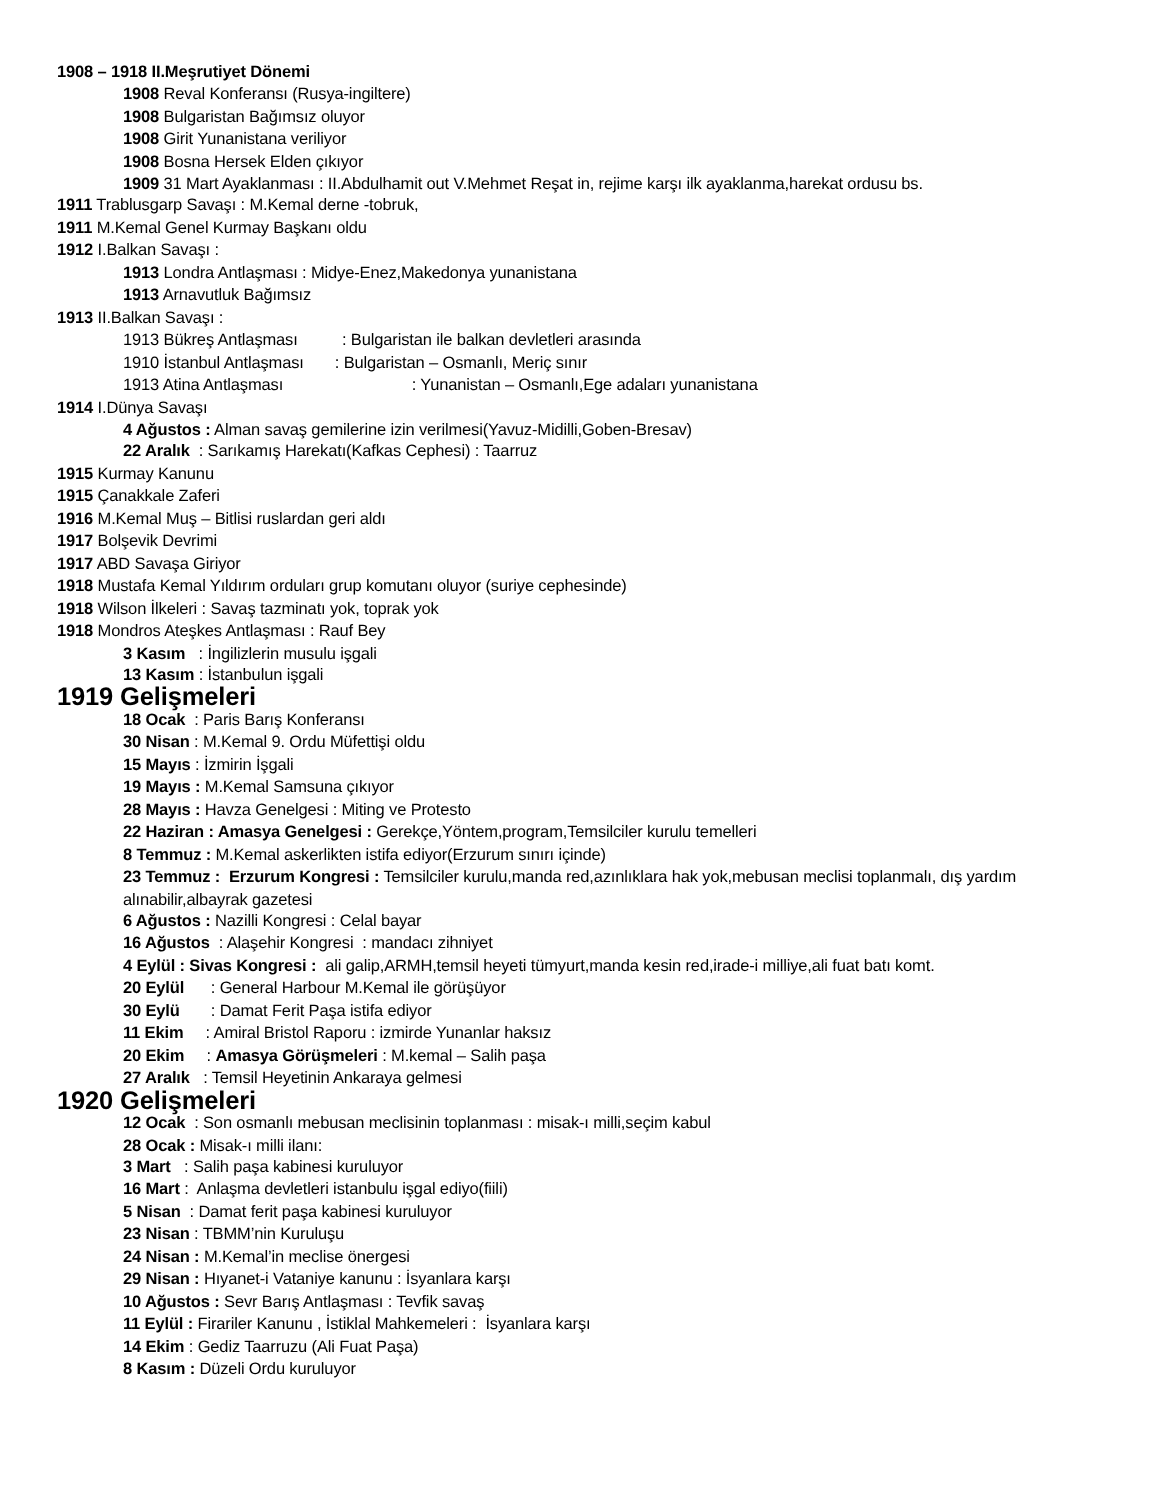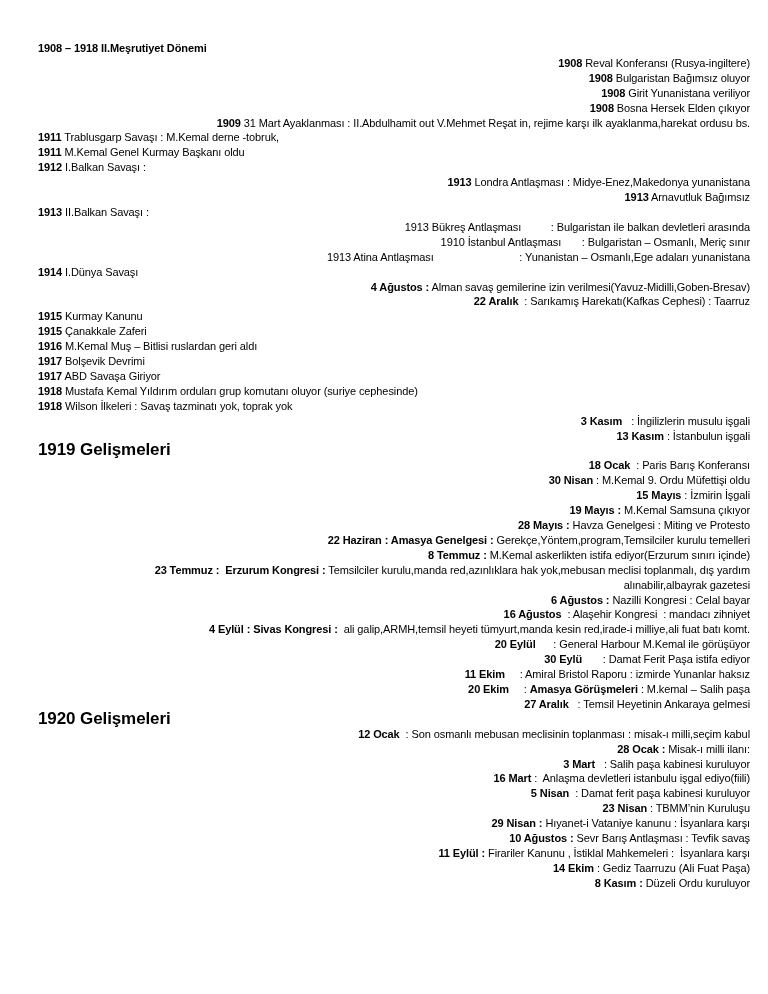--- a/index.html
+++ b/index.html
@@ -21,21 +21,20 @@
     font-size: 11px;
     line-height: 14.9px;
     letter-spacing: -0.1px;
     color: #000000;
   }
   .line {
     white-space: pre;
   }
   .indent-1 {
     padding-left: 44px;
-    text-align: right;
   }
   .hdr {
     font-size: 17px;
     font-weight: 700;
   }
   .seg-b {
     font-weight: 700;
     margin-top: 29px;
   }
   .seg-r {
@@ -65,20 +64,21 @@
       <div class="line"><span class="seg-b">1914</span><span class="seg-r"> I.Dünya Savaşı</span></div>
       <div class="line indent-1"><span class="seg-b">4 Ağustos :</span><span class="seg-r"> Alman savaş gemilerine izin verilmesi(Yavuz-Midilli,Goben-Bresav)</span></div>
       <div class="line indent-1"><span class="seg-b">22 Aralık</span><span class="seg-r">  : Sarıkamış Harekatı(Kafkas Cephesi) : Taarruz</span></div>
       <div class="line"><span class="seg-b">1915</span><span class="seg-r"> Kurmay Kanunu</span></div>
       <div class="line"><span class="seg-b">1915</span><span class="seg-r"> Çanakkale Zaferi</span></div>
       <div class="line"><span class="seg-b">1916</span><span class="seg-r"> M.Kemal Muş – Bitlisi ruslardan geri aldı</span></div>
       <div class="line"><span class="seg-b">1917</span><span class="seg-r"> Bolşevik Devrimi</span></div>
       <div class="line"><span class="seg-b">1917</span><span class="seg-r"> ABD Savaşa Giriyor</span></div>
       <div class="line"><span class="seg-b">1918</span><span class="seg-r"> Mustafa Kemal Yıldırım orduları grup komutanı oluyor (suriye cephesinde)</span></div>
       <div class="line"><span class="seg-b">1918</span><span class="seg-r"> Wilson İlkeleri : Savaş tazminatı yok, toprak yok</span></div>
+      <div class="line"><span class="seg-b">1918</span><span class="seg-r"> Mondros Ateşkes Antlaşması : Rauf Bey</span></div>
       <div class="line indent-1"><span class="seg-b">3 Kasım</span><span class="seg-r">   : İngilizlerin musulu işgali</span></div>
       <div class="line indent-1"><span class="seg-b">13 Kasım</span><span class="seg-r"> : İstanbulun işgali</span></div>
       <div class="line hdr"><span class="seg-b">1919 Gelişmeleri</span></div>
       <div class="line indent-1"><span class="seg-b">18 Ocak</span><span class="seg-r">  : Paris Barış Konferansı</span></div>
       <div class="line indent-1"><span class="seg-b">30 Nisan</span><span class="seg-r"> : M.Kemal 9. Ordu Müfettişi oldu</span></div>
       <div class="line indent-1"><span class="seg-b">15 Mayıs</span><span class="seg-r"> : İzmirin İşgali</span></div>
       <div class="line indent-1"><span class="seg-b">19 Mayıs :</span><span class="seg-r"> M.Kemal Samsuna çıkıyor</span></div>
       <div class="line indent-1"><span class="seg-b">28 Mayıs :</span><span class="seg-r"> Havza Genelgesi : Miting ve Protesto</span></div>
       <div class="line indent-1"><span class="seg-b">22 Haziran : Amasya Genelgesi :</span><span class="seg-r"> Gerekçe,Yöntem,program,Temsilciler kurulu temelleri</span></div>
       <div class="line indent-1"><span class="seg-b">8 Temmuz :</span><span class="seg-r"> M.Kemal askerlikten istifa ediyor(Erzurum sınırı içinde)</span></div>
@@ -92,19 +92,20 @@
       <div class="line indent-1"><span class="seg-b">11 Ekim</span><span class="seg-r">     : Amiral Bristol Raporu : izmirde Yunanlar haksız</span></div>
       <div class="line indent-1"><span class="seg-b">20 Ekim</span><span class="seg-r">     : </span><span class="seg-b">Amasya Görüşmeleri</span><span class="seg-r"> : M.kemal – Salih paşa</span></div>
       <div class="line indent-1"><span class="seg-b">27 Aralık</span><span class="seg-r">   : Temsil Heyetinin Ankaraya gelmesi</span></div>
       <div class="line hdr"><span class="seg-b">1920 Gelişmeleri</span></div>
       <div class="line indent-1"><span class="seg-b">12 Ocak</span><span class="seg-r">  : Son osmanlı mebusan meclisinin toplanması : misak-ı milli,seçim kabul</span></div>
       <div class="line indent-1"><span class="seg-b">28 Ocak :</span><span class="seg-r"> Misak-ı milli ilanı:</span></div>
       <div class="line indent-1"><span class="seg-b">3 Mart</span><span class="seg-r">   : Salih paşa kabinesi kuruluyor</span></div>
       <div class="line indent-1"><span class="seg-b">16 Mart</span><span class="seg-r"> :  Anlaşma devletleri istanbulu işgal ediyo(fiili)</span></div>
       <div class="line indent-1"><span class="seg-b">5 Nisan</span><span class="seg-r">  : Damat ferit paşa kabinesi kuruluyor</span></div>
       <div class="line indent-1"><span class="seg-b">23 Nisan</span><span class="seg-r"> : TBMM’nin Kuruluşu</span></div>
+      <div class="line indent-1"><span class="seg-b">24 Nisan :</span><span class="seg-r"> M.Kemal’in meclise önergesi</span></div>
       <div class="line indent-1"><span class="seg-b">29 Nisan :</span><span class="seg-r"> Hıyanet-i Vataniye kanunu : İsyanlara karşı</span></div>
       <div class="line indent-1"><span class="seg-b">10 Ağustos :</span><span class="seg-r"> Sevr Barış Antlaşması : Tevfik savaş</span></div>
       <div class="line indent-1"><span class="seg-b">11 Eylül :</span><span class="seg-r"> Firariler Kanunu , İstiklal Mahkemeleri :  İsyanlara karşı</span></div>
       <div class="line indent-1"><span class="seg-b">14 Ekim</span><span class="seg-r"> : Gediz Taarruzu (Ali Fuat Paşa)</span></div>
       <div class="line indent-1"><span class="seg-b">8 Kasım :</span><span class="seg-r"> Düzeli Ordu kuruluyor</span></div>
     </div>
 </div>
 
 </body></html>

